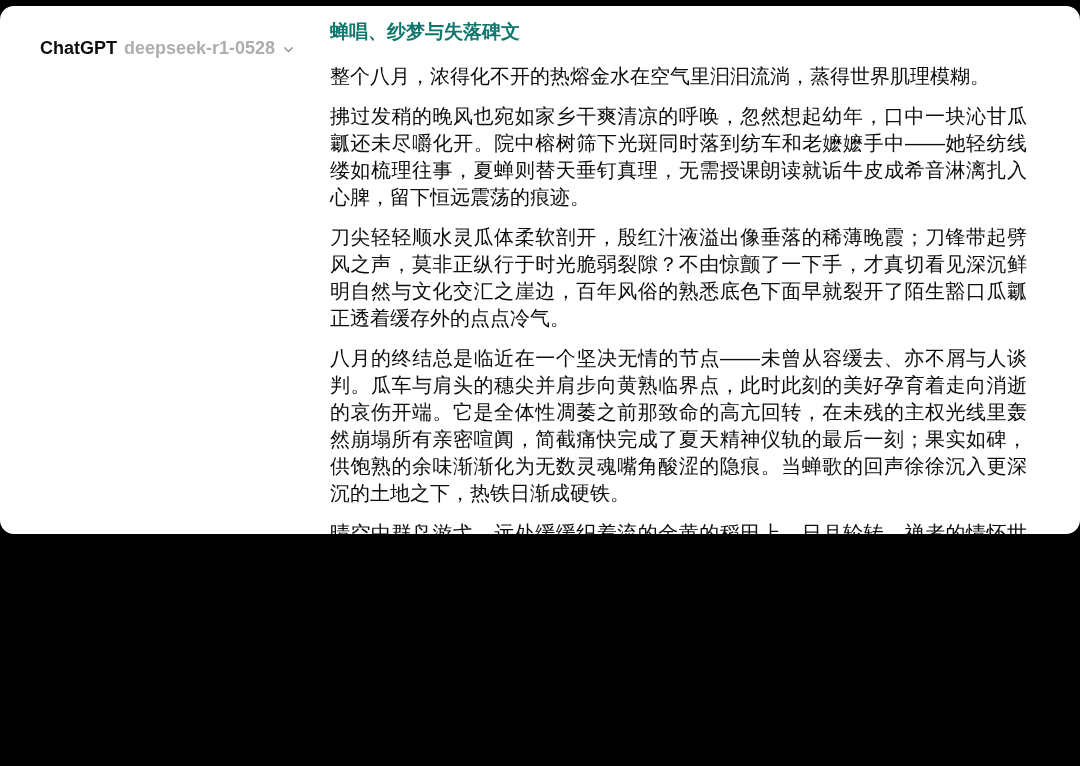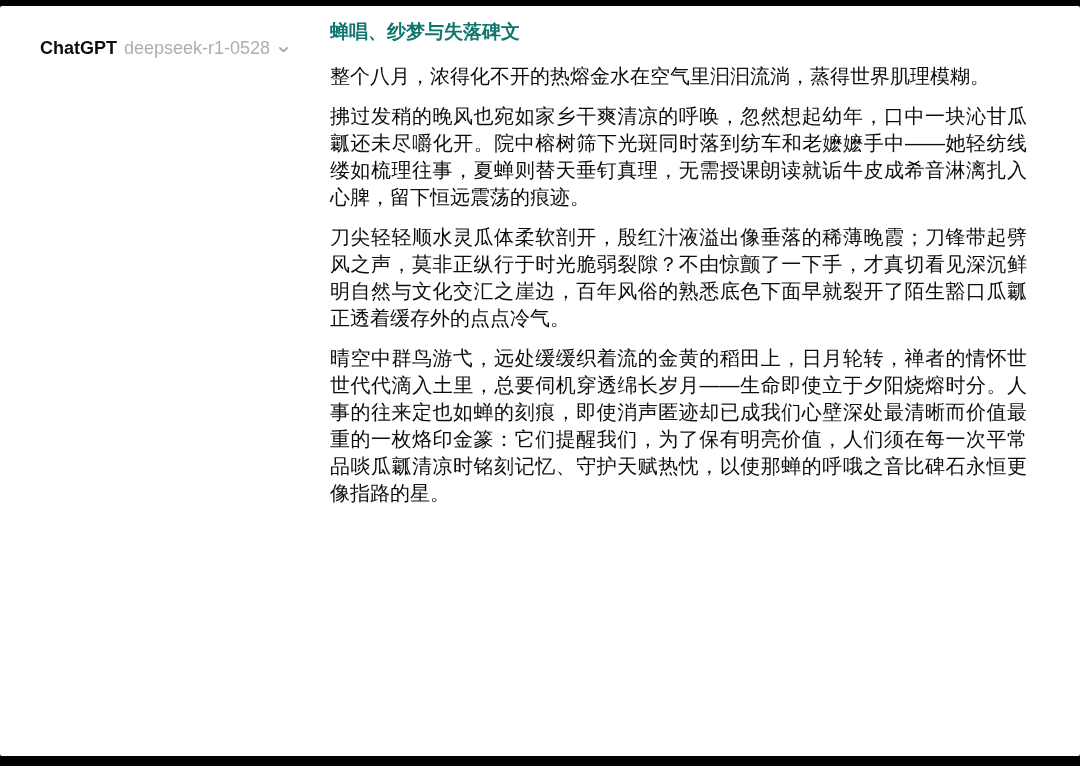--- a/index.html
+++ b/index.html
@@ -9,23 +9,23 @@
     height: 766px;
     background: #000;
     font-family: "Liberation Sans", "DejaVu Sans", sans-serif;
     overflow: hidden;
   }
   .window {
     position: absolute;
     left: 0;
     right: 0;
     top: 6px;
-    height: 750px;
+    height: 528px;
     background: #ffffff;
-    border-radius: 2px;
+    border-radius: 14px;
     overflow: hidden;
     padding-left: 24px;
   }
   
   .topbar {
     position: absolute;
     left: 40px;
     top: 30px;
   }
   .model-selector {
@@ -36,21 +36,21 @@
     font-size: 18px;
     line-height: 24px;
     user-select: none;
   }
   .model-selector .app {
     color: #0d0d0d;
     font-weight: 600;
   }
   .model-selector .model {
     color: #aeaeae;
-    font-weight: 400;
+    font-weight: 700;
   }
   .model-selector .chev {
     display: inline-flex;
     align-items: center;
     color: #9a9a9a;
     margin-top: 3px;
   }
   
   .content {
     position: absolute;
@@ -94,18 +94,19 @@
     </div>
   </header>
 
   <main class="content">
     <article>
       <h1>蝉唱、纱梦与失落碑文</h1>
       <div>
           <p>整个八月，浓得化不开的热熔金水在空气里汩汩流淌，蒸得世界肌理模糊。</p>
           <p>拂过发稍的晚风也宛如家乡干爽清凉的呼唤，忽然想起幼年，口中一块沁甘瓜瓤还未尽嚼化开。院中榕树筛下光斑同时落到纺车和老嬷嬷手中——她轻纺线缕如梳理往事，夏蝉则替天垂钉真理，无需授课朗读就诟牛皮成希音淋漓扎入心脾，留下恒远震荡的痕迹。</p>
           <p>刀尖轻轻顺水灵瓜体柔软剖开，殷红汁液溢出像垂落的稀薄晚霞；刀锋带起劈风之声，莫非正纵行于时光脆弱裂隙？不由惊颤了一下手，才真切看见深沉鲜明自然与文化交汇之崖边，百年风俗的熟悉底色下面早就裂开了陌生豁口瓜瓤正透着缓存外的点点冷气。</p>
+          <p>八月的终结总是临近在一个坚决无情的节点——未曾从容缓去、亦不屑与人谈判。瓜车与肩头的穗尖并肩步向黄熟临界点，此时此刻的美好孕育着走向消逝的哀伤开端。它是全体性凋萎之前那致命的高亢回转，在未残的主权光线里轰然崩塌所有亲密喧阗，简截痛快完成了夏天精神仪轨的最后一刻；果实如碑，供饱熟的余味渐渐化为无数灵魂嘴角酸涩的隐痕。当蝉歌的回声徐徐沉入更深沉的土地之下，热铁日渐成硬铁。</p>
           <p>晴空中群鸟游弋，远处缓缓织着流的金黄的稻田上，日月轮转，禅者的情怀世世代代滴入土里，总要伺机穿透绵长岁月——生命即使立于夕阳烧熔时分。人事的往来定也如蝉的刻痕，即使消声匿迹却已成我们心壁深处最清晰而价值最重的一枚烙印金篆：它们提醒我们，为了保有明亮价值，人们须在每一次平常品啖瓜瓤清凉时铭刻记忆、守护天赋热忱，以使那蝉的呼哦之音比碑石永恒更像指路的星。</p>
         </div>
     </article>
   </main>
 
 </div>
 
 </body></html>

